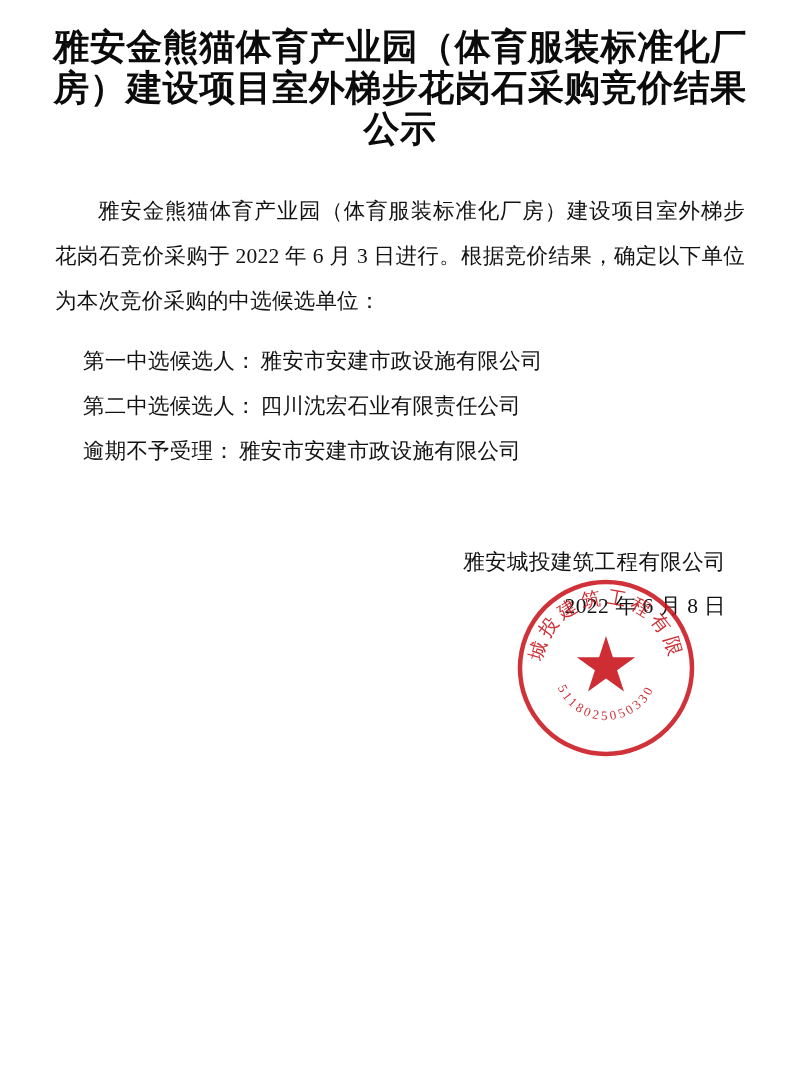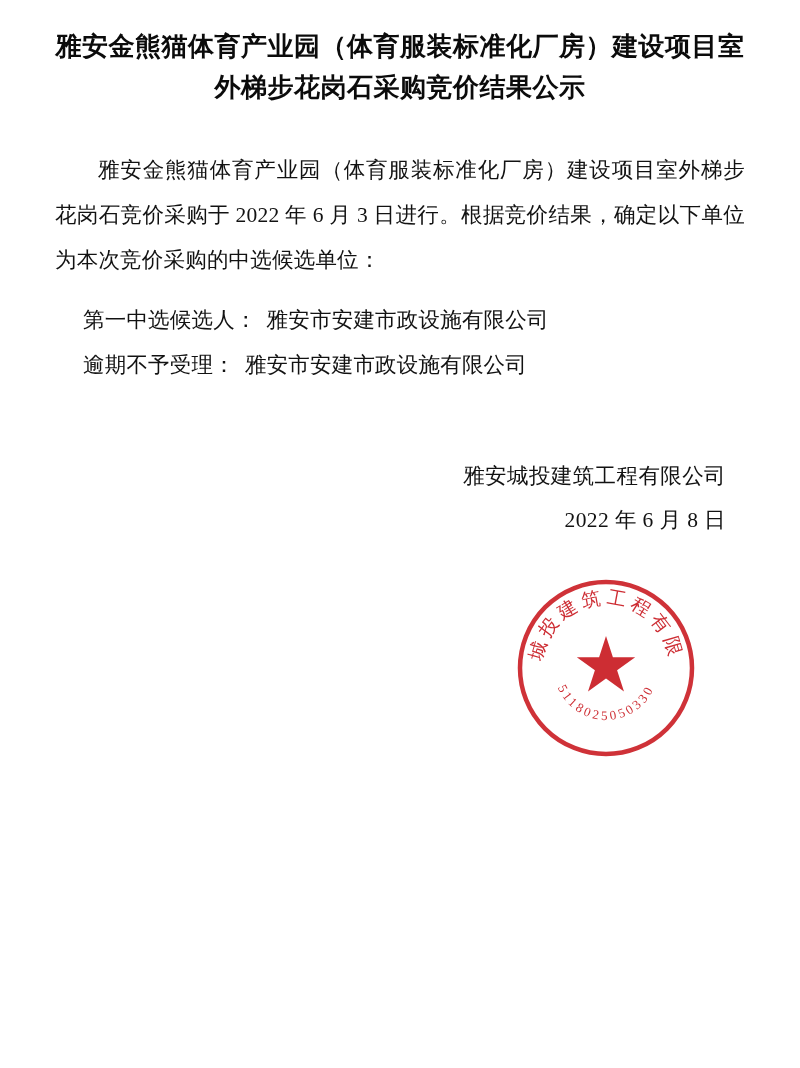--- a/index.html
+++ b/index.html
@@ -18,21 +18,21 @@
   .page {
     position: relative;
     width: 800px;
     height: 1068px;
     box-sizing: border-box;
     padding: 26px 40px 0 40px;
   }
   .doc-title {
     font-family: "Liberation Sans", "DejaVu Sans", sans-serif;
     font-weight: bold;
-    font-size: 26px;
+    font-size: 36px;
     line-height: 41px;
     text-align: center;
     letter-spacing: 0.5px;
     margin: 0 6px;
     color: #0b0b0b;
   }
   .body-block {
     margin-top: 40px;
     font-size: 21.5px;
     line-height: 45px;
@@ -51,21 +51,21 @@
     margin: 4px 0 0 0;
     padding: 0;
     list-style: none;
   }
   .cand-item {
     margin: 0;
     text-indent: 2em;
     white-space: nowrap;
   }
   .cand-label {
-    margin-right: 10px;
+    margin-right: 4px;
   }
   .notice-para {
     margin: 2px 0 0 0;
     text-indent: 2em;
     text-align: justify;
     text-justify: inter-ideograph;
   }
   .signature {
     margin-top: 66px;
     text-align: right;
@@ -112,20 +112,23 @@
   <div class="body-block">
 
 
     <p class="para">雅安金熊猫体育产业园（体育服装标准化厂房）建设项目室外梯步花岗石竞价采购于 2022 年 6 月 3 日进行。根据竞价结果，确定以下单位为本次竞价采购的中选候选单位：</p>
 
     <ul class="cand-list">
       <li class="cand-item">
         <span class="cand-label">第一中选候选人：</span><span class="cand-name">雅安市安建市政设施有限公司</span>
       </li>
       <li class="cand-item">
+        <span class="cand-label">第二中选候选人：</span><span class="cand-name">四川沈宏石业有限责任公司</span>
+      </li>
+      <li class="cand-item">
         <span class="cand-label">逾期不予受理：</span><span class="cand-name">雅安市安建市政设施有限公司</span>
       </li>
     </ul>
 
 
     <div class="signature">
       <span class="sig-company">雅安城投建筑工程有限公司</span>
       <span class="sig-date">2022 年 6 月 8 日</span>
     </div>
 

